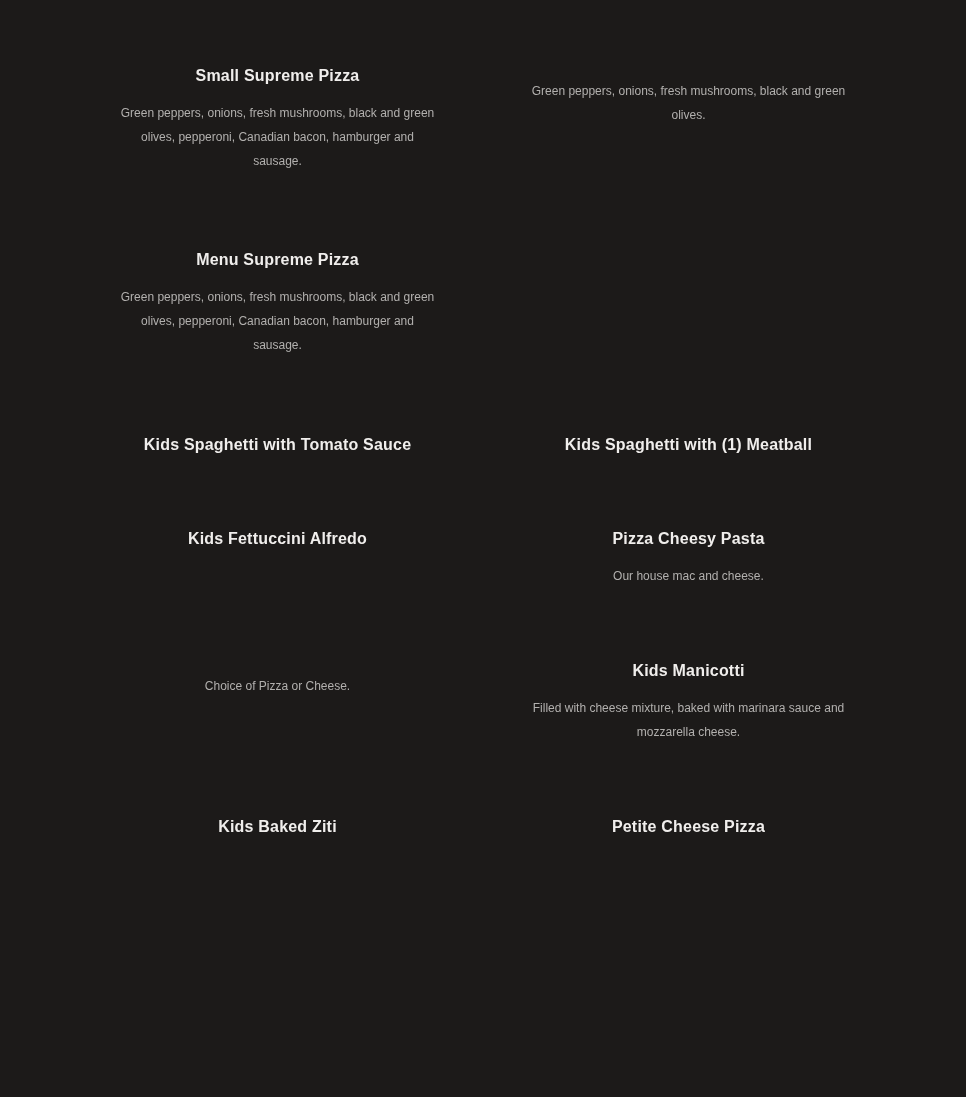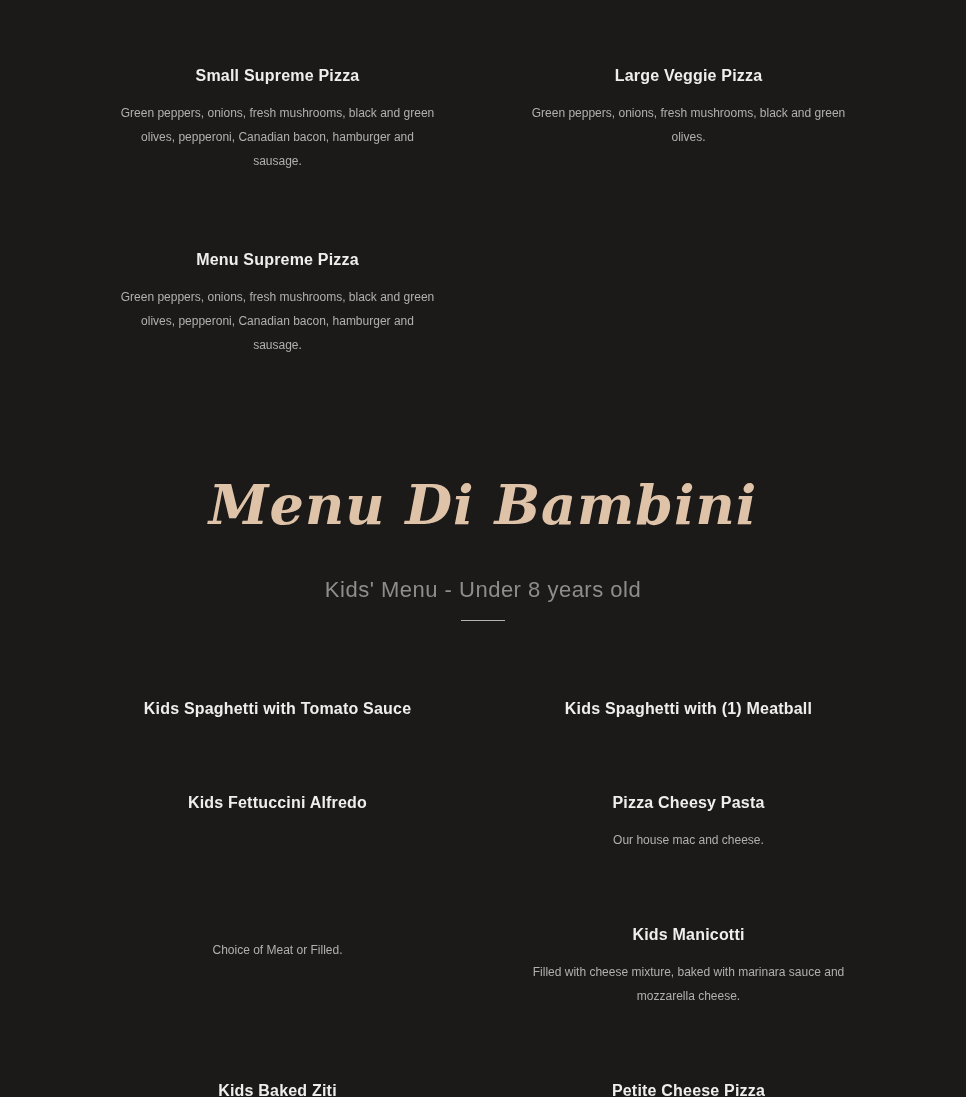--- a/index.html
+++ b/index.html
@@ -80,51 +80,45 @@
 
 <div class="viewport">
   <div class="container">
 
     <section class="menu-grid pizza">
       <div class="menu-item">
         <h4 class="item-title">Small Supreme Pizza</h4>
         <p class="item-desc">Green peppers, onions, fresh mushrooms, black and green olives, pepperoni, Canadian bacon, hamburger and sausage.</p>
       </div>
       <div class="menu-item">
-        <h4 class="item-title">Large Veggie Pizza</h4>
         <p class="item-desc">Green peppers, onions, fresh mushrooms, black and green olives.</p>
       </div>
       <div class="menu-item">
         <h4 class="item-title">Menu Supreme Pizza</h4>
         <p class="item-desc">Green peppers, onions, fresh mushrooms, black and green olives, pepperoni, Canadian bacon, hamburger and sausage.</p>
       </div>
     </section>
 
-    <header class="section-header">
-      <h2 class="script-heading">Menu Di Bambini</h2>
-      <div class="sub-heading">Kids' Menu - Under 8 years old</div>
-      <div class="divider"></div>
-    </header>
 
     <section class="menu-grid kids">
       <div class="menu-item">
         <h4 class="item-title">Kids Spaghetti with Tomato Sauce</h4>
       </div>
       <div class="menu-item">
         <h4 class="item-title">Kids Spaghetti with (1) Meatball</h4>
       </div>
       <div class="menu-item">
         <h4 class="item-title">Kids Fettuccini Alfredo</h4>
       </div>
       <div class="menu-item">
         <h4 class="item-title">Pizza Cheesy Pasta</h4>
         <p class="item-desc">Our house mac and cheese.</p>
       </div>
       <div class="menu-item">
-        <p class="item-desc">Choice of Meat or Filled.</p>
+        <p class="item-desc">Choice of Pizza or Cheese.</p>
       </div>
       <div class="menu-item">
         <h4 class="item-title">Kids Manicotti</h4>
         <p class="item-desc">Filled with cheese mixture, baked with marinara sauce and mozzarella cheese.</p>
       </div>
       <div class="menu-item">
         <h4 class="item-title">Kids Baked Ziti</h4>
       </div>
       <div class="menu-item">
         <h4 class="item-title">Petite Cheese Pizza</h4>

